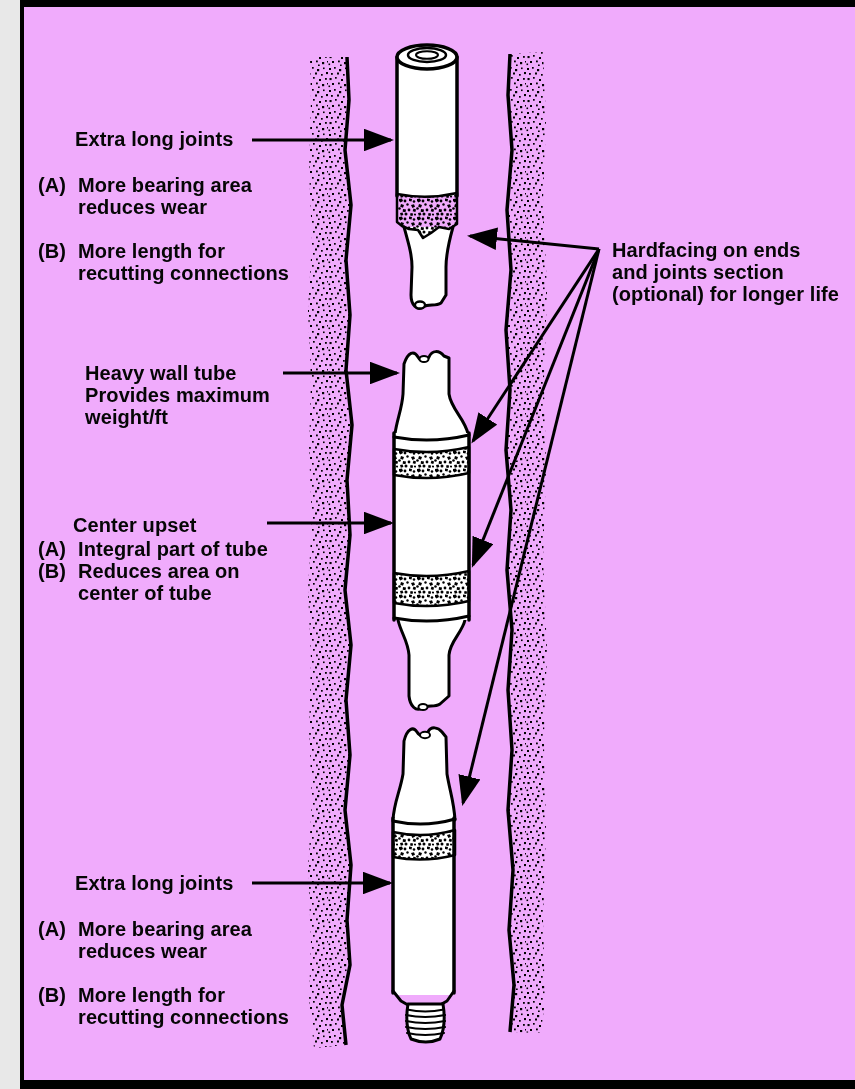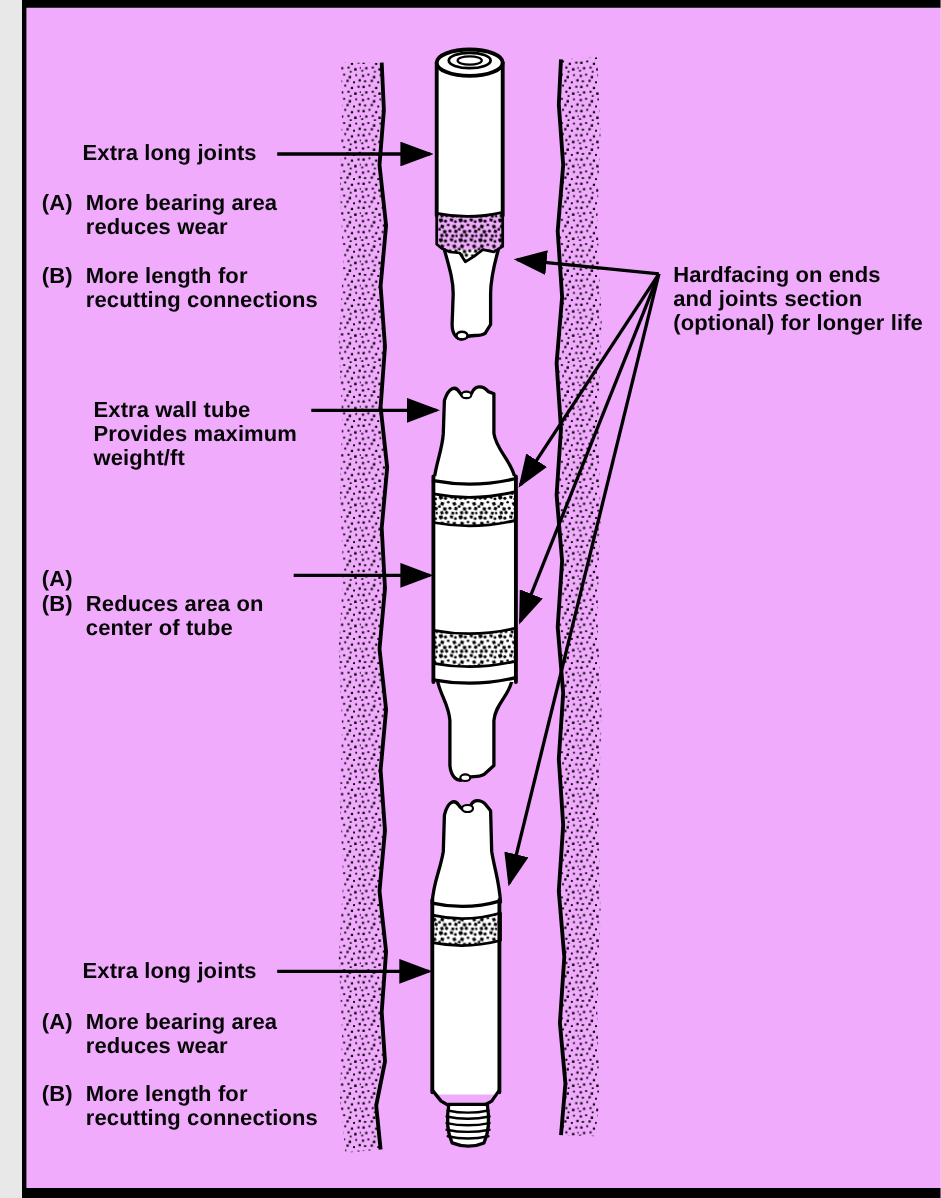--- a/index.html
+++ b/index.html
@@ -193,28 +193,30 @@
 reduces wear</span>
     </div>
     <div class="row row-b">
       <span class="prefix">(B)</span>
       <span class="pre">More length for
 recutting connections</span>
     </div>
   </div>
 
   <div id="lbl-heavy" class="label-block">
-    <div class="pre">Extra wall tube
+    <div class="pre">Heavy wall tube
 Provides maximum
 weight/ft</div>
   </div>
 
   <div id="lbl-center" class="label-block">
+    <div class="title">Center upset</div>
     <div class="row row-a">
       <span class="prefix">(A)</span>
+      <span class="pre">Integral part of tube</span>
     </div>
     <div class="row row-b">
       <span class="prefix">(B)</span>
       <span class="pre">Reduces area on
 center of tube</span>
     </div>
   </div>
 
   <div id="lbl-bottom-left" class="label-block">
     <div class="title">Extra long joints</div>

